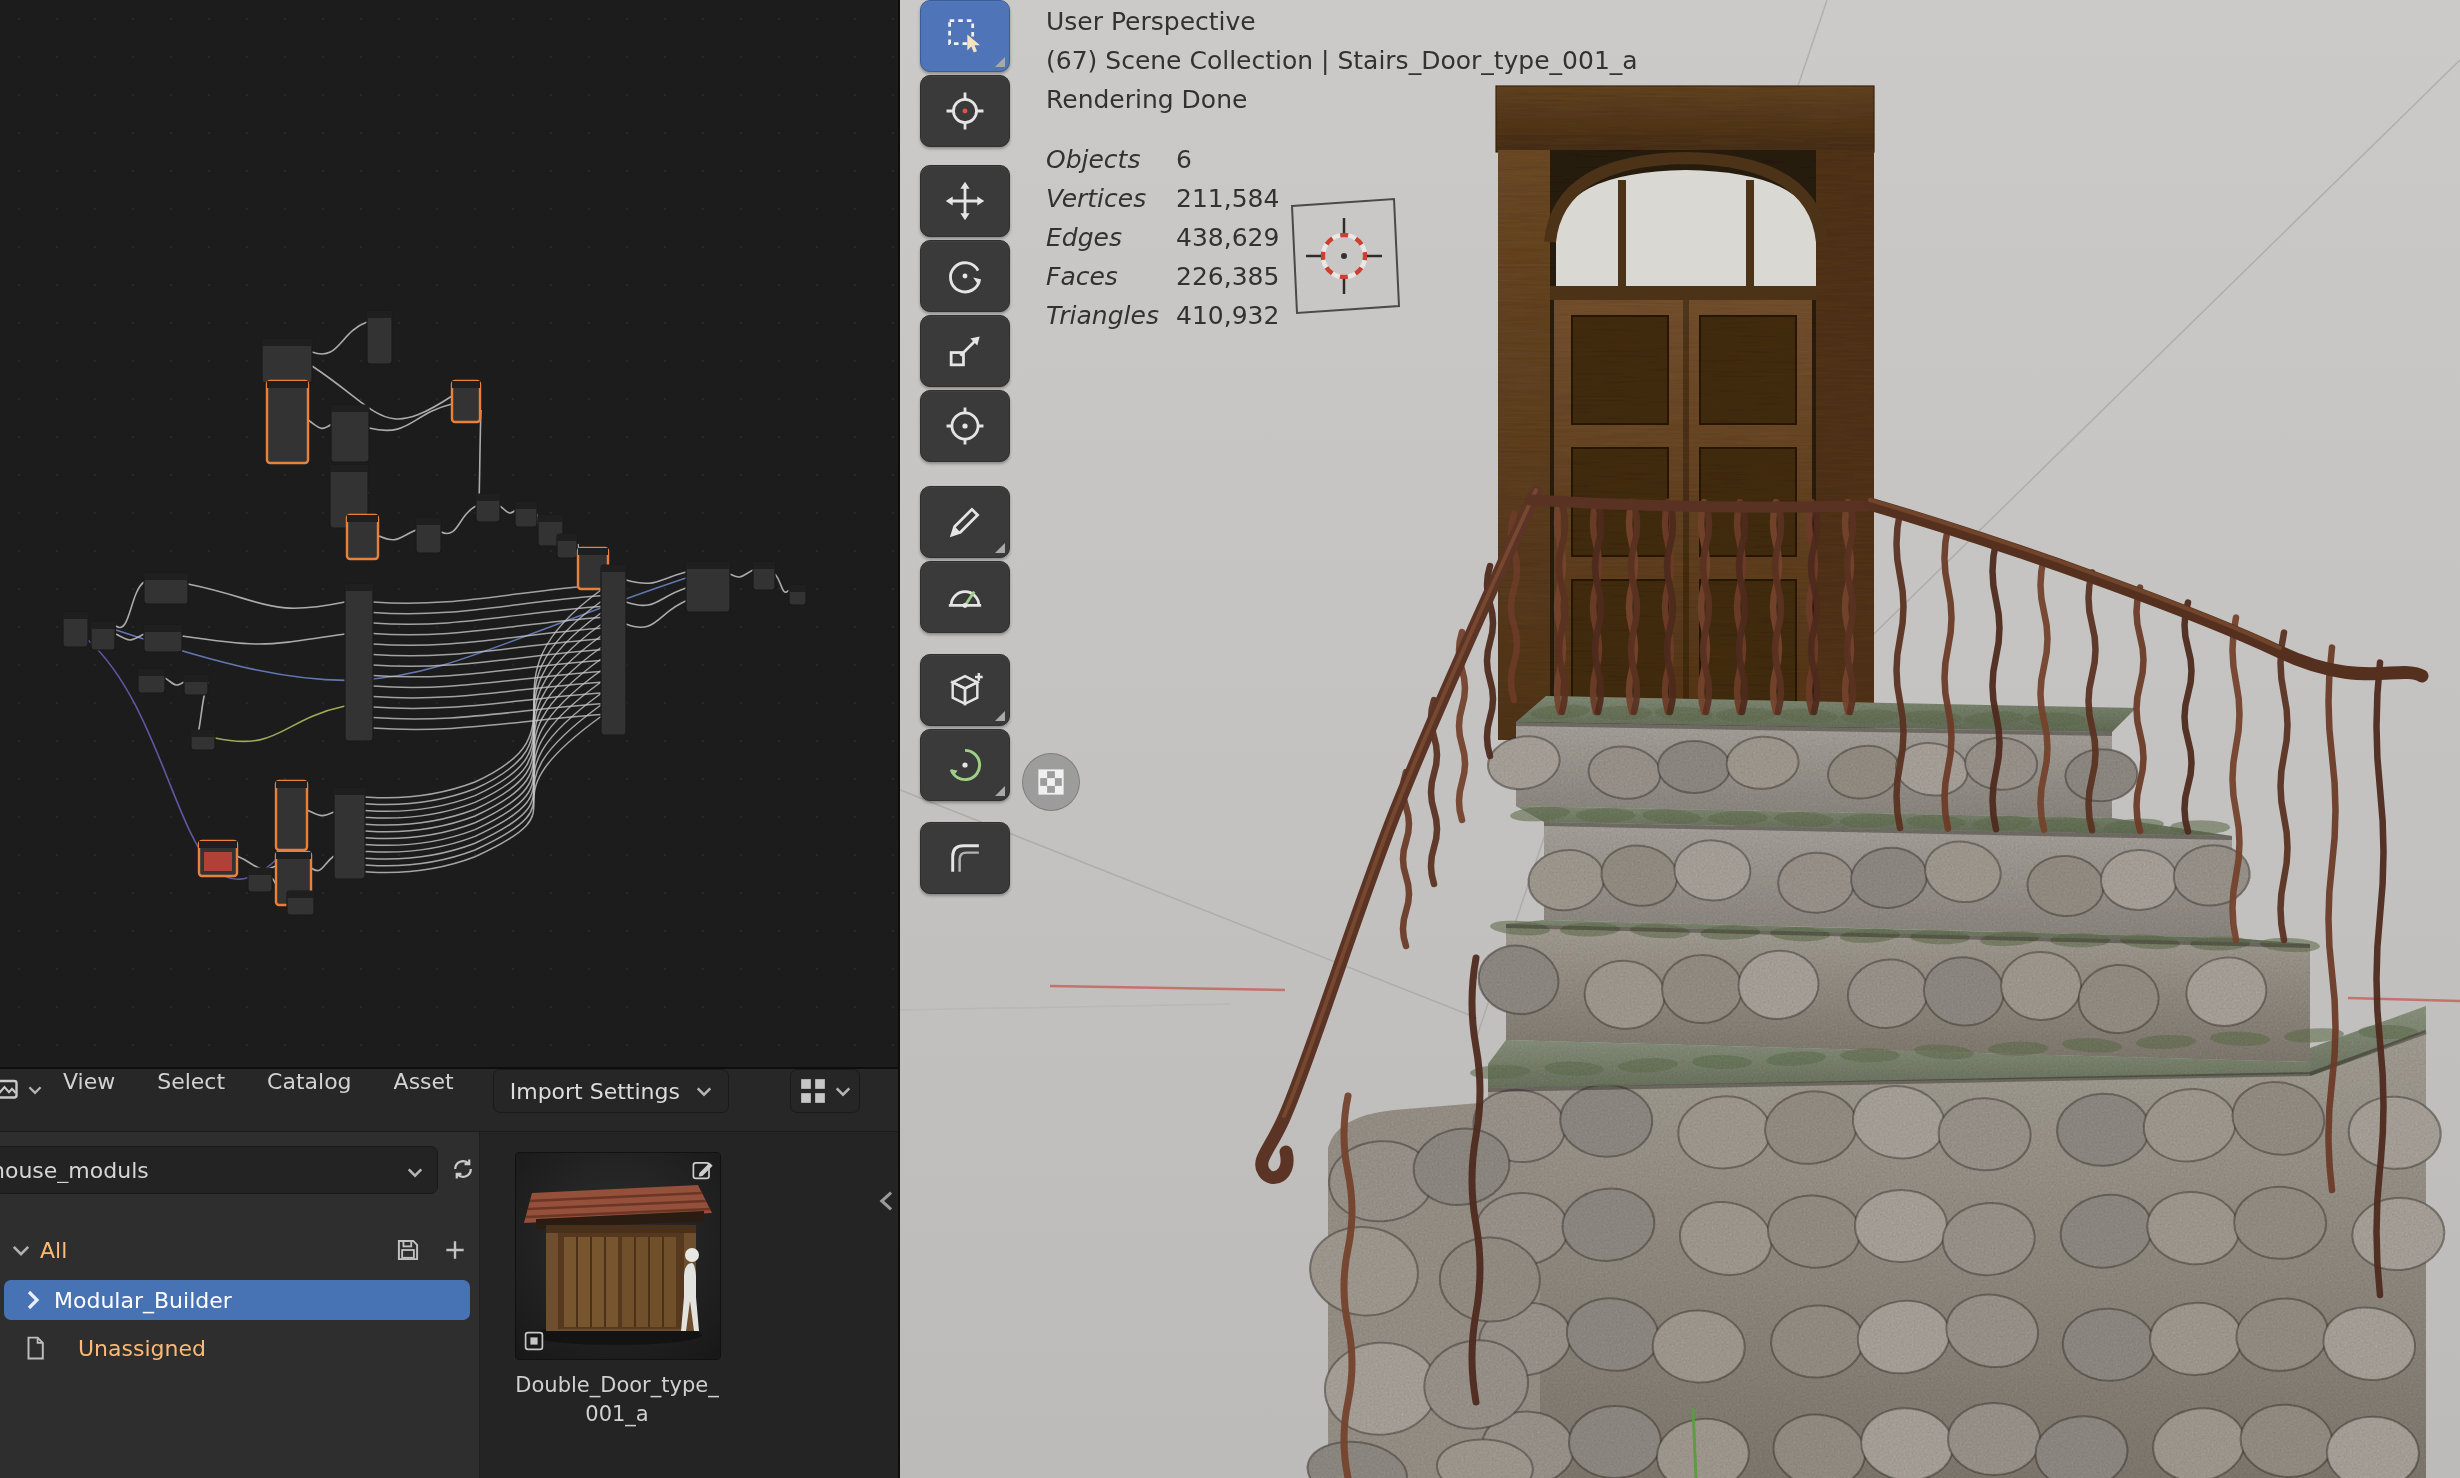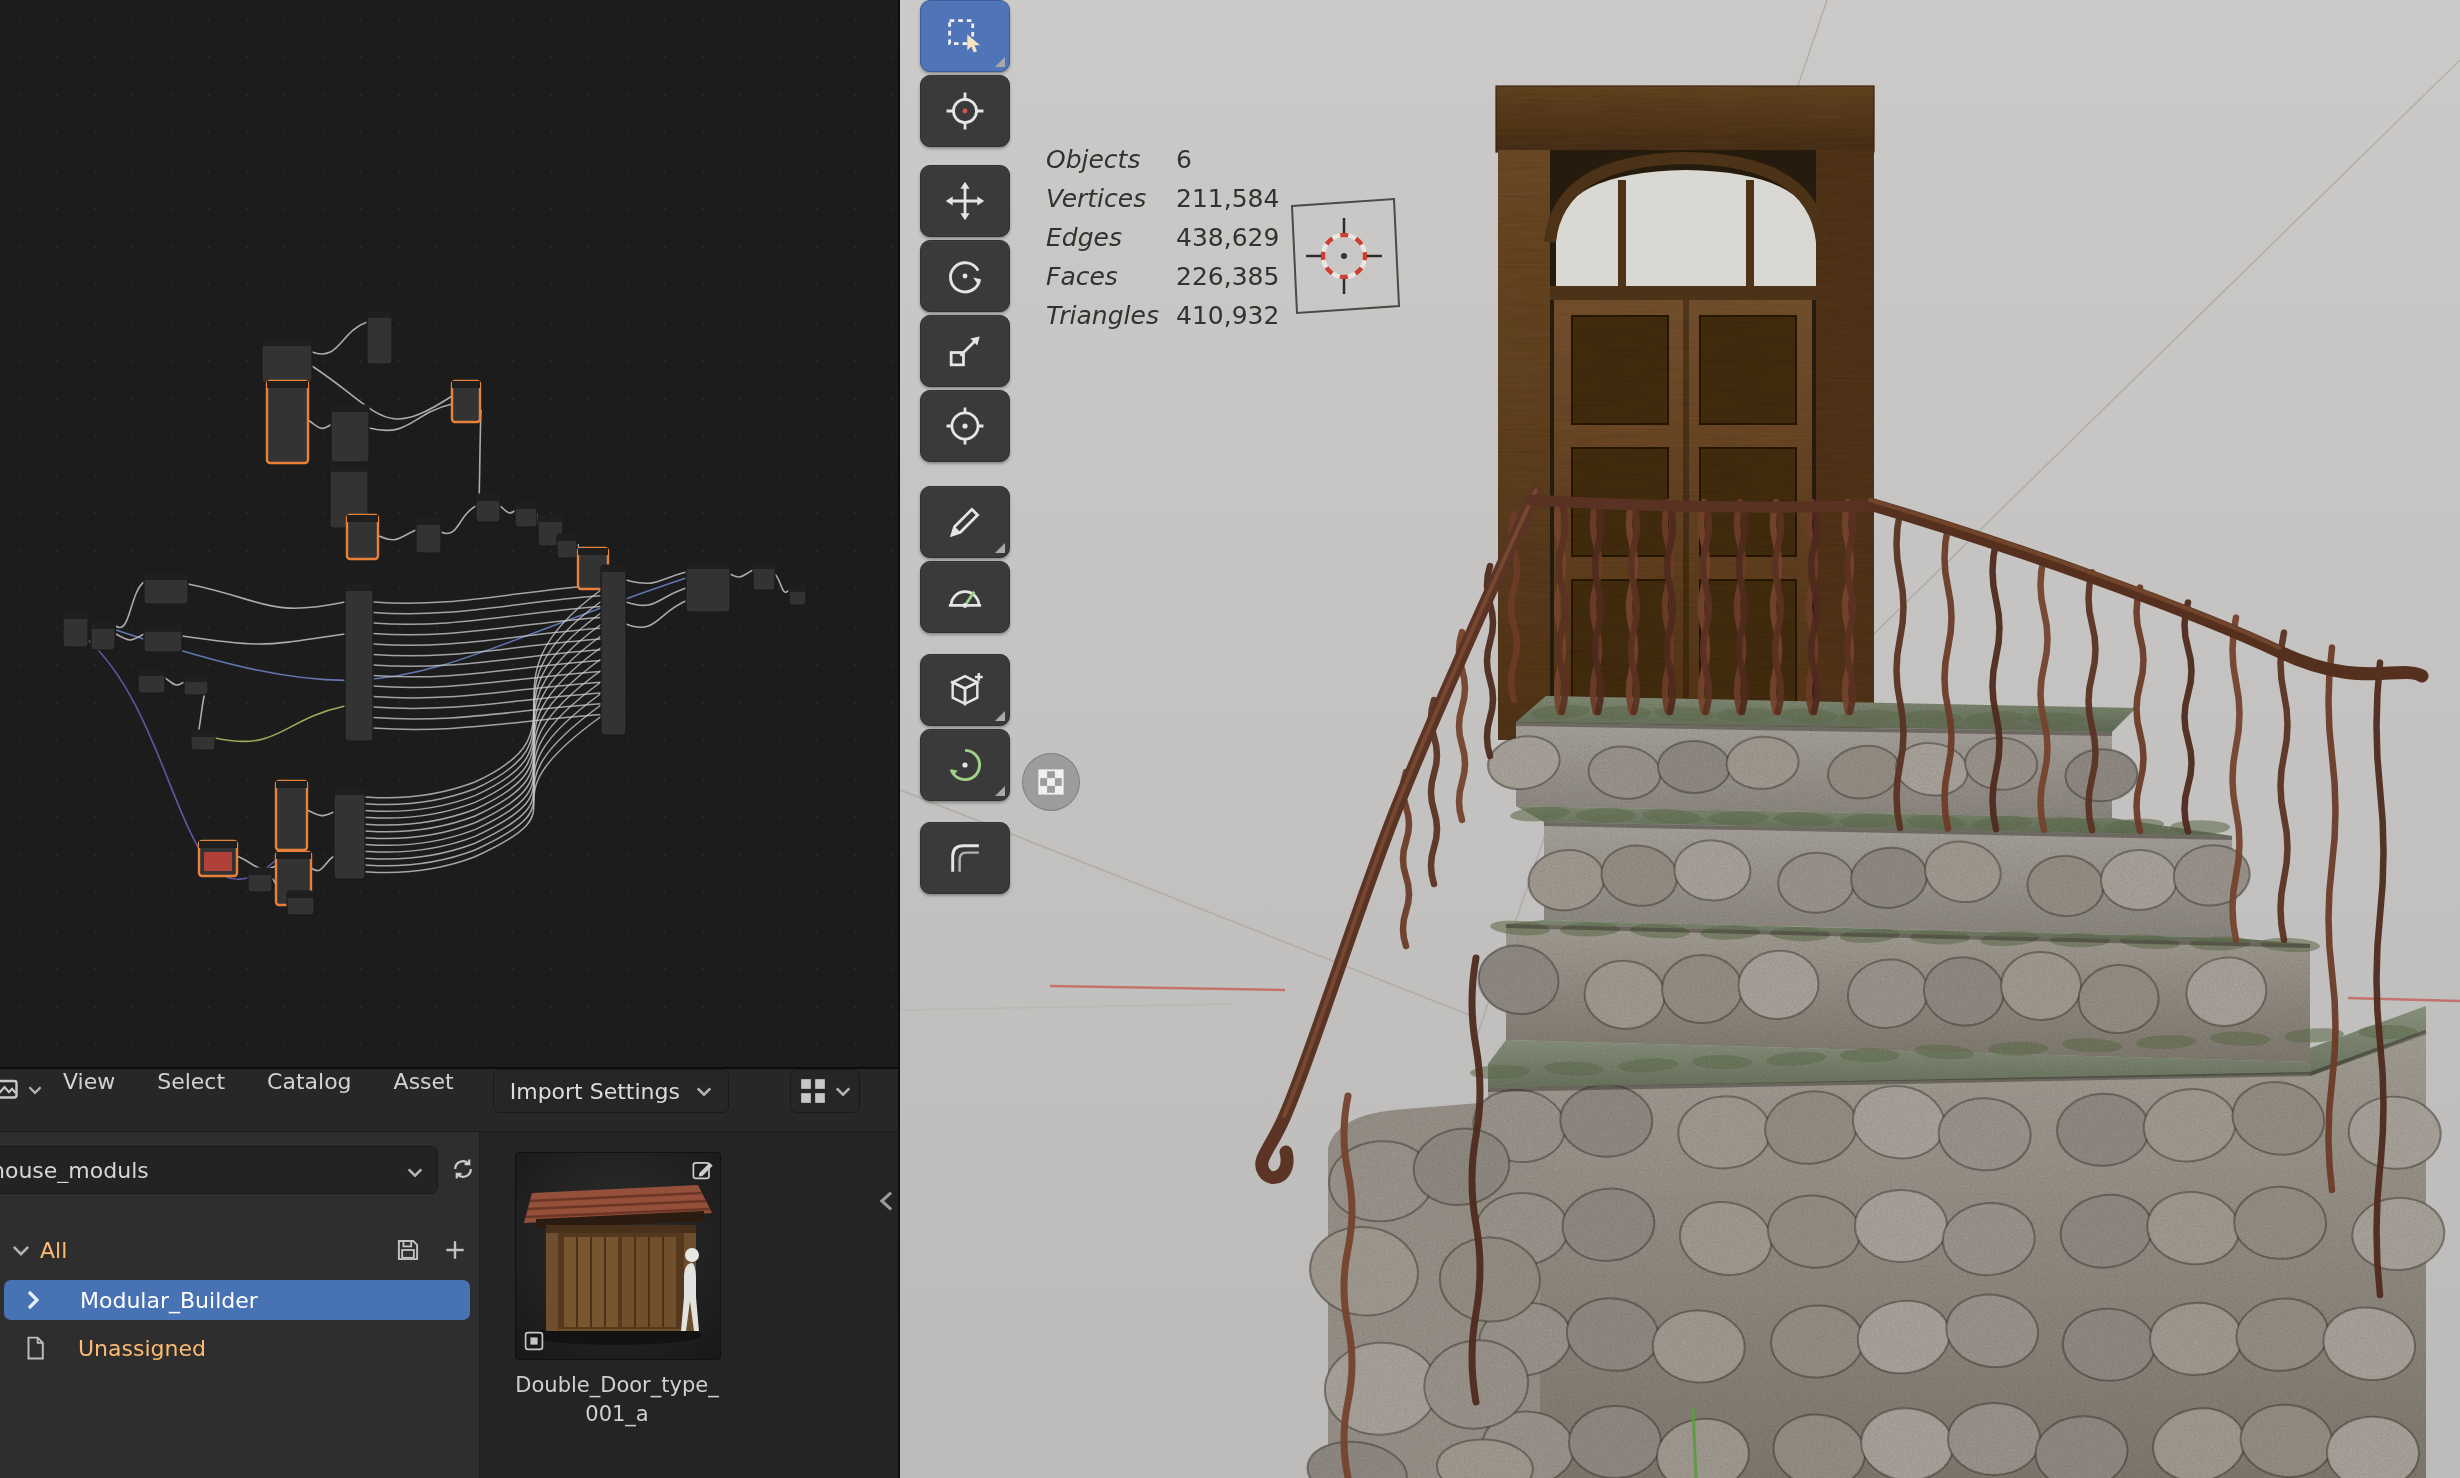--- a/index.html
+++ b/index.html
@@ -27,21 +27,21 @@
   .ab-body{display:flex;height:346px;}
   .catalog{width:479px;background:#2e2e2e;position:relative;border-right:1px solid #1e1e1e;}
   .lib-row{position:absolute;left:0;top:14px;width:479px;height:48px;}
   .lib-combo{position:absolute;left:-6px;top:0;width:442px;height:46px;background:#232323;border:1px solid #191919;border-radius:7px;display:flex;align-items:center;color:#d6d6d6;font-size:22px;}
   .lib-combo .txt{margin-left:-4px;white-space:nowrap;overflow:hidden;}
   .lib-combo .chev{margin-left:auto;margin-right:14px;}
   .refresh-btn{position:absolute;left:444px;top:4px;width:38px;height:38px;display:flex;align-items:center;justify-content:center;background:transparent;border:none;}
   .cat-row{position:absolute;left:0;height:40px;display:flex;align-items:center;color:#fdba74;font-size:22px;}
   .cat-row.all{top:98px;width:479px;padding-left:12px;}
   .cat-row .grow{flex:1;}
-  .cat-row.modular{top:148px;left:4px;width:466px;border-radius:7px;color:#fff;gap:26px;}
+  .cat-row.modular{top:148px;left:4px;width:466px;border-radius:7px;color:#fff;}
   .cat-row.unassigned{top:196px;width:479px;padding-left:22px;gap:30px;}
   .asset-grid{flex:1;background:#242424;position:relative;}
   .asset-card{position:absolute;left:31px;top:20px;width:212px;}
   .thumb{position:relative;width:204px;height:206px;margin-left:4px;background:#1b1b1b;border:1px solid #111;border-radius:4px;overflow:hidden;}
   .thumb svg{display:block;}
   .corner-edit{position:absolute;right:5px;top:5px;opacity:.92;}
   .corner-obj{position:absolute;left:6px;bottom:6px;opacity:.92;}
   .caption{margin-top:11px;text-align:center;color:#d0d0d0;font-size:21px;line-height:29px;}
   .collapse-arrow{position:absolute;right:4px;top:58px;color:#9a9a9a;}
   
@@ -619,20 +619,25 @@
       <g stroke="#2c2c2c" stroke-width="2.5">
         <line x1="444" y1="233" x2="444" y2="218"></line>
           <line x1="444" y1="279" x2="444" y2="294"></line>
         <line x1="421" y1="256" x2="406" y2="256"></line>
           <line x1="467" y1="256" x2="482" y2="256"></line>
       </g>
       <circle cx="444" cy="256" r="3" fill="#333"></circle>
     </g>
   </svg>
 
+  <div class="vp-text">
+    <div>User Perspective</div>
+    <div>(67) Scene Collection | Stairs_Door_type_001_a</div>
+    <div>Rendering Done</div>
+  </div>
 
   <div class="vp-stats">
     <div class="row">
         <span class="lbl">Objects</span>
         <span class="val">6</span>
       </div>
     <div class="row">
         <span class="lbl">Vertices</span>
         <span class="val">211,584</span>
       </div>

